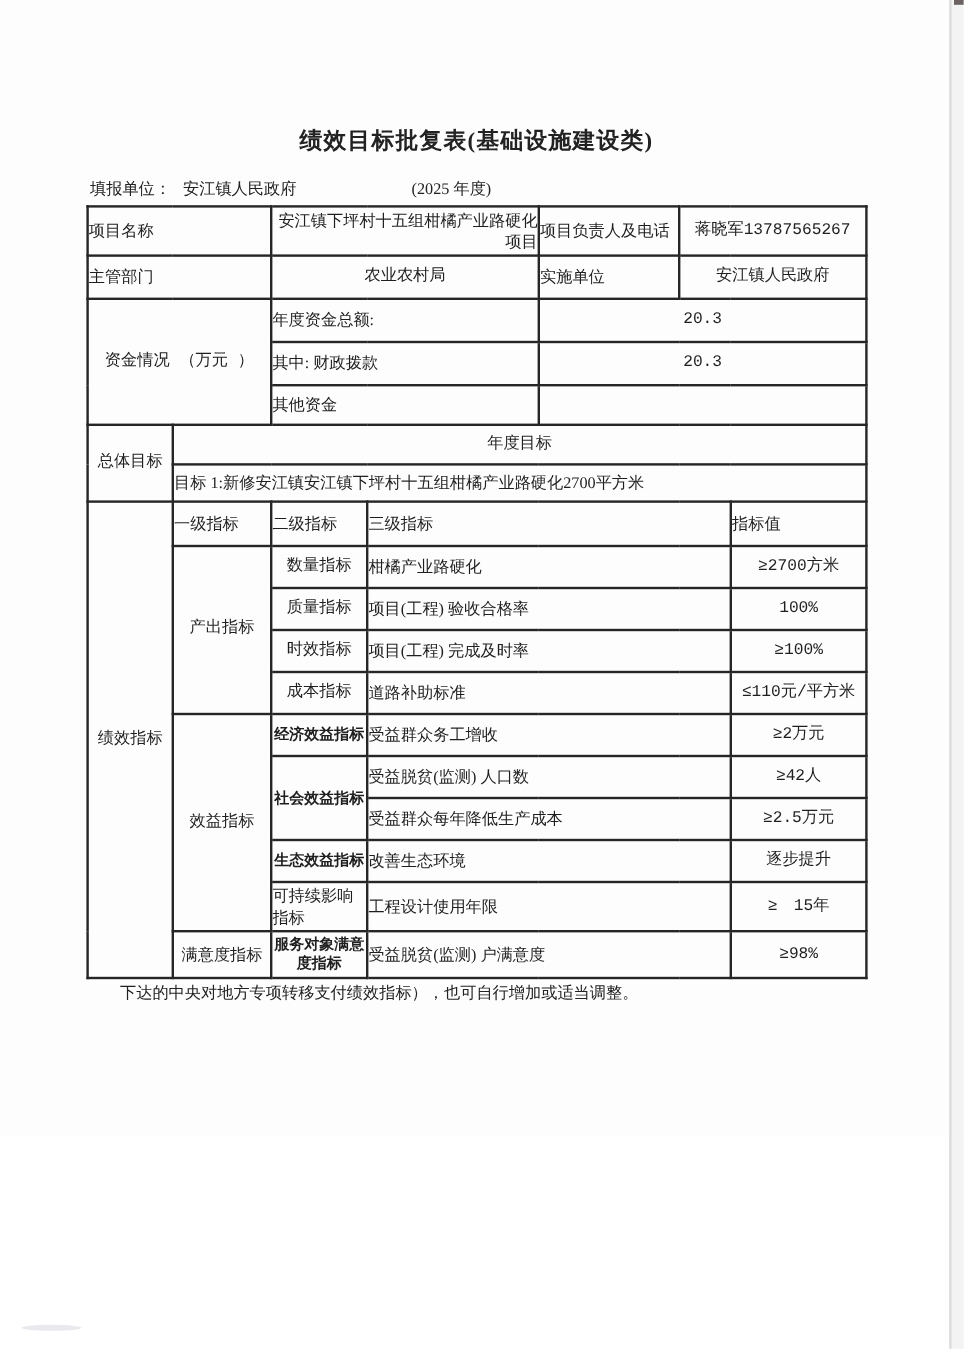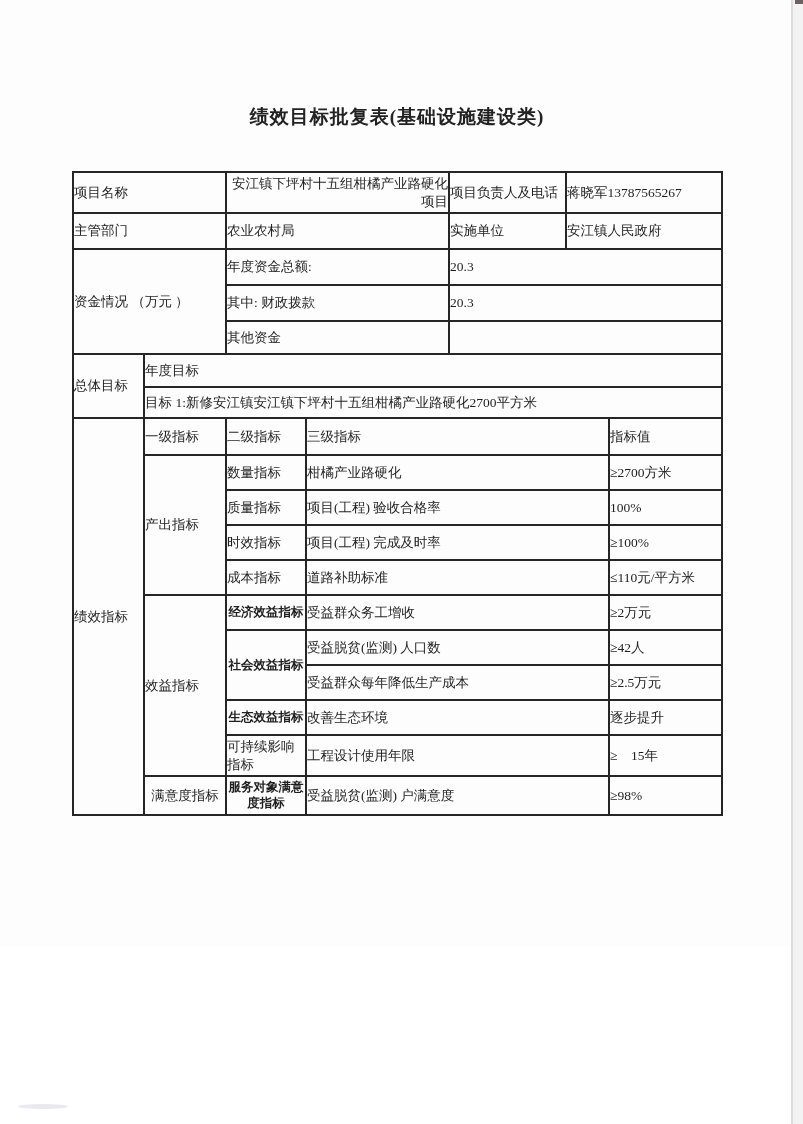--- a/index.html
+++ b/index.html
@@ -43,21 +43,21 @@
   }
   table.doc td{
     border:2px solid #262626;
     vertical-align:middle;
     padding:2px 0;
     line-height:1.3;
     overflow:hidden;
   }
   td.lbl{text-align:left;padding-left:6px;}
   td.lbl2{text-align:left;padding-left:8px;}
-  td.ctr{text-align:left;}
+  td.ctr{text-align:center;font-family:Liberation Mono, monospace;}
   td.tight{text-align:left;padding-left:3px;}
   td.namecell{text-align:right;padding:2px 14px;}
   td.l2six{font-size:12.5px;text-align:center;padding:2px 0;font-weight:bold;}
   td.l2wrap{font-size:13.5px;text-align:left;padding-left:6px;}
   td.satis{text-align:center;padding-left:10px;}
   .note{
     position:absolute;
     top:817px;left:70px;width:665px;
     font-size:13.5px;
     line-height:21px;
@@ -82,20 +82,24 @@
     border-radius:50%;
   }
 </style>
 </head>
 <body>
 
 <div class="page">
 
   <div class="title">绩效目标批复表(基础设施建设类)</div>
 
+  <div class="subhead">
+    <span>填报单位：</span><span class="unit-value">安江镇人民政府</span>
+    <span class="year">(2025 年度)</span>
+  </div>
 
   <table class="doc">
     <colgroup>
       <col style="width:71px">
         <col style="width:82px">
         <col style="width:80px">
         <col style="width:143px">
         <col style="width:117px">
         <col style="width:43px">
         <col style="width:113px">
@@ -197,18 +201,19 @@
     <tr style="height:35px">
       <td class="satis">满意度指标</td>
       <td class="l2six">服务对象满意度指标</td>
       <td colspan="3" class="lbl2">受益脱贫(监测) 户满意度</td>
       <td class="ctr">≥98%</td>
     </tr>
   </tbody>
     </table>
 
   <div class="note">
+    <div class="note-l2">下达的中央对地方专项转移支付绩效指标），也可自行增加或适当调整。</div>
   </div>
 
   <div class="scan-edge"></div>
   <div class="scan-corner"></div>
   <div class="smudge"></div>
 </div>
 
 </body></html>

